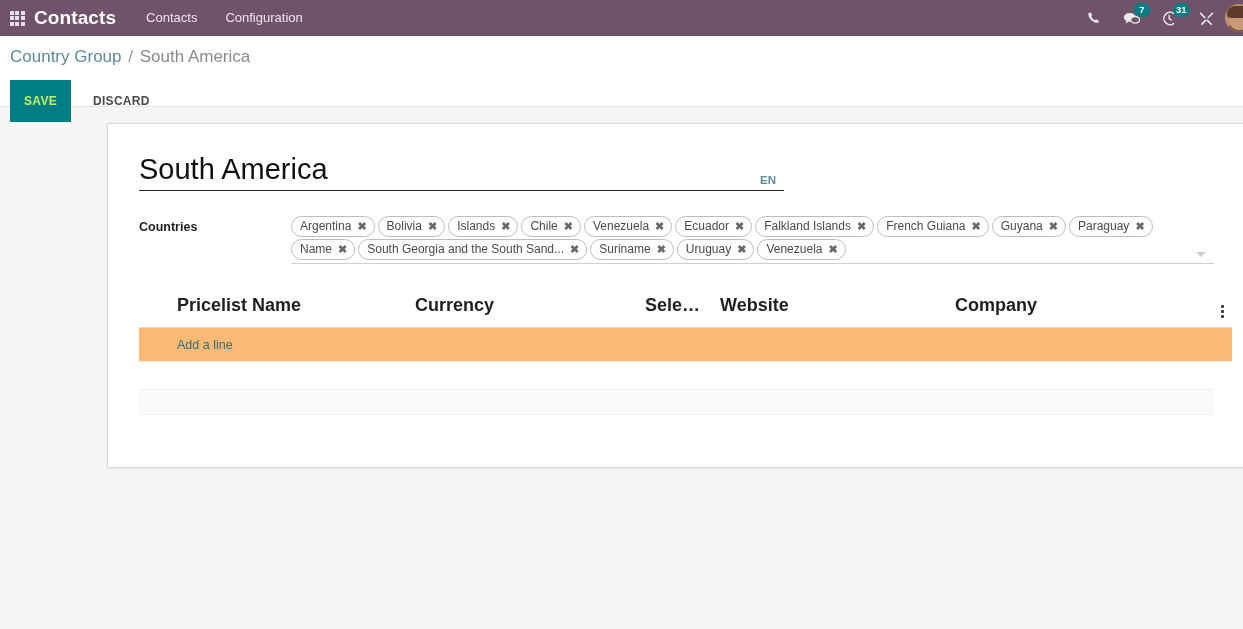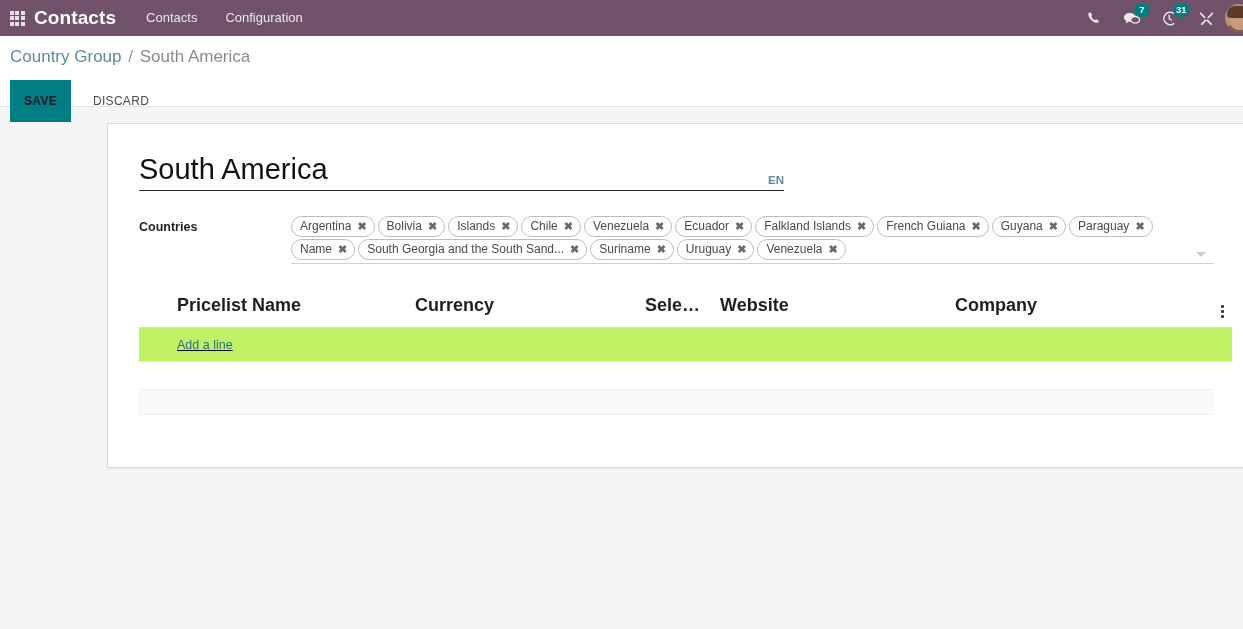--- a/index.html
+++ b/index.html
@@ -137,34 +137,34 @@
   .breadcrumb .crumb-link {
     color: #5e8a9c;
     cursor: pointer;
   }
   .breadcrumb .sep { color: #9a9a9a; padding: 0 2px; }
   .breadcrumb .crumb-active { color: #8a8a8a; }
 
   .btn-row { display: flex; align-items: center; }
   .btn-save {
     background: #017e84;
-    color: #0f172a;
+    color: #bef264;
     font-size: 12px;
     font-weight: bold;
     letter-spacing: .3px;
     border: none;
     padding: 14px 14px;
     cursor: pointer;
     font-family: "Liberation Sans", sans-serif;
   }
   .btn-discard {
     background: transparent;
     color: #4a4a4a;
     font-size: 12px;
-    font-weight: normal;
+    font-weight: bold;
     letter-spacing: .3px;
     border: none;
     padding: 7px 14px;
     margin-left: 8px;
     cursor: pointer;
     font-family: "Liberation Sans", sans-serif;
   }
 
   
   .content-area {
@@ -198,21 +198,21 @@
     color: #111111;
     line-height: 38px;
     border: none;
     outline: none;
     width: 600px;
     font-family: "Liberation Sans", sans-serif;
     background: transparent;
   }
   .lang-badge {
     position: absolute;
-    right: 0; top: 24px;
+    right: 8px; top: 24px;
     font-size: 11.5px;
     font-weight: bold;
     color: #5e8a9c;
     cursor: pointer;
   }
 
   
   .countries-row {
     display: flex;
     align-items: flex-start;
@@ -300,24 +300,23 @@
     display: inline-flex;
     flex-direction: column;
     gap: 2px;
     align-items: center;
     cursor: pointer;
     padding-right: 2px;
   }
   .dots-icon i { width: 3px; height: 3px; background: #3b3b3b; display: block; border-radius: 1px; }
 
   .add-line-row td {
-    background: #bef264;
+    background: #fdba74;
     padding: 7px 6px 8px 38px;
     border-bottom: 1px solid #ececec;
-    text-decoration: underline;
   }
   .add-line-link {
     font-size: 12.5px;
     color: #2f6e85;
     cursor: pointer;
   }
 
   .filler-band {
     background: #fafafa;
     height: 26px;

